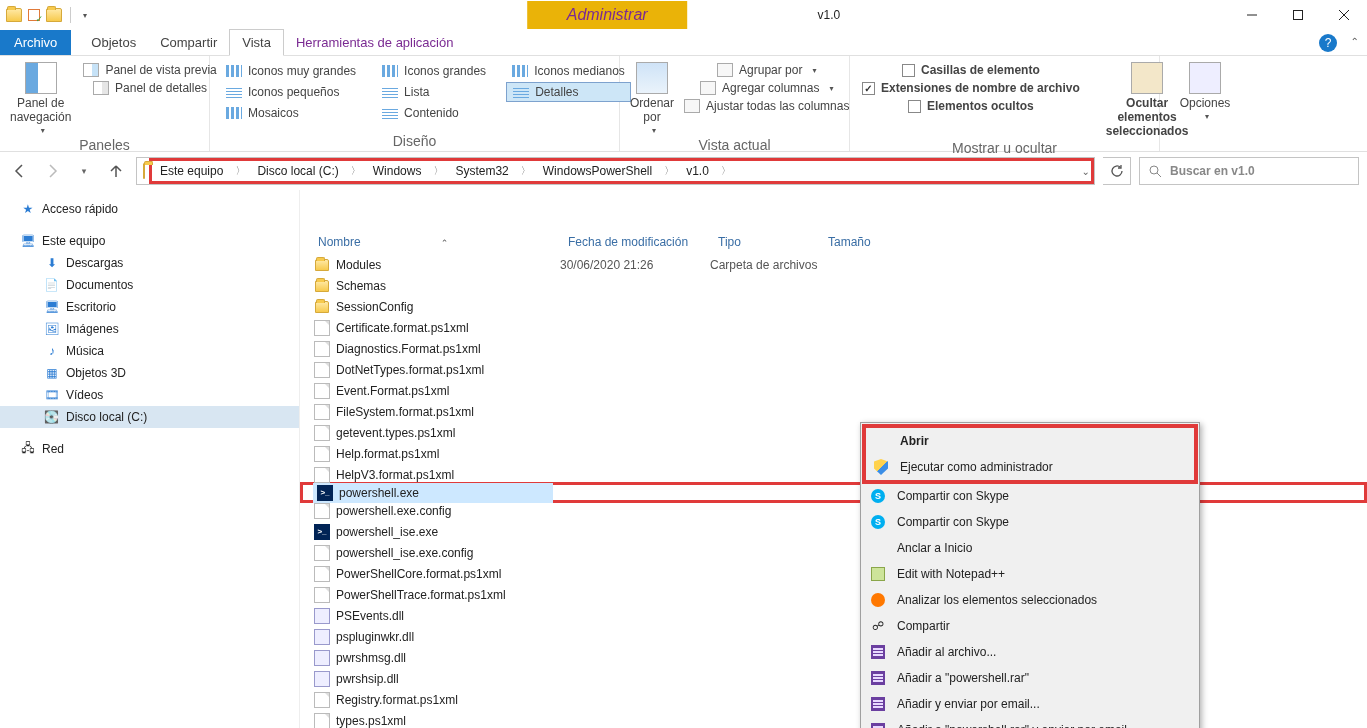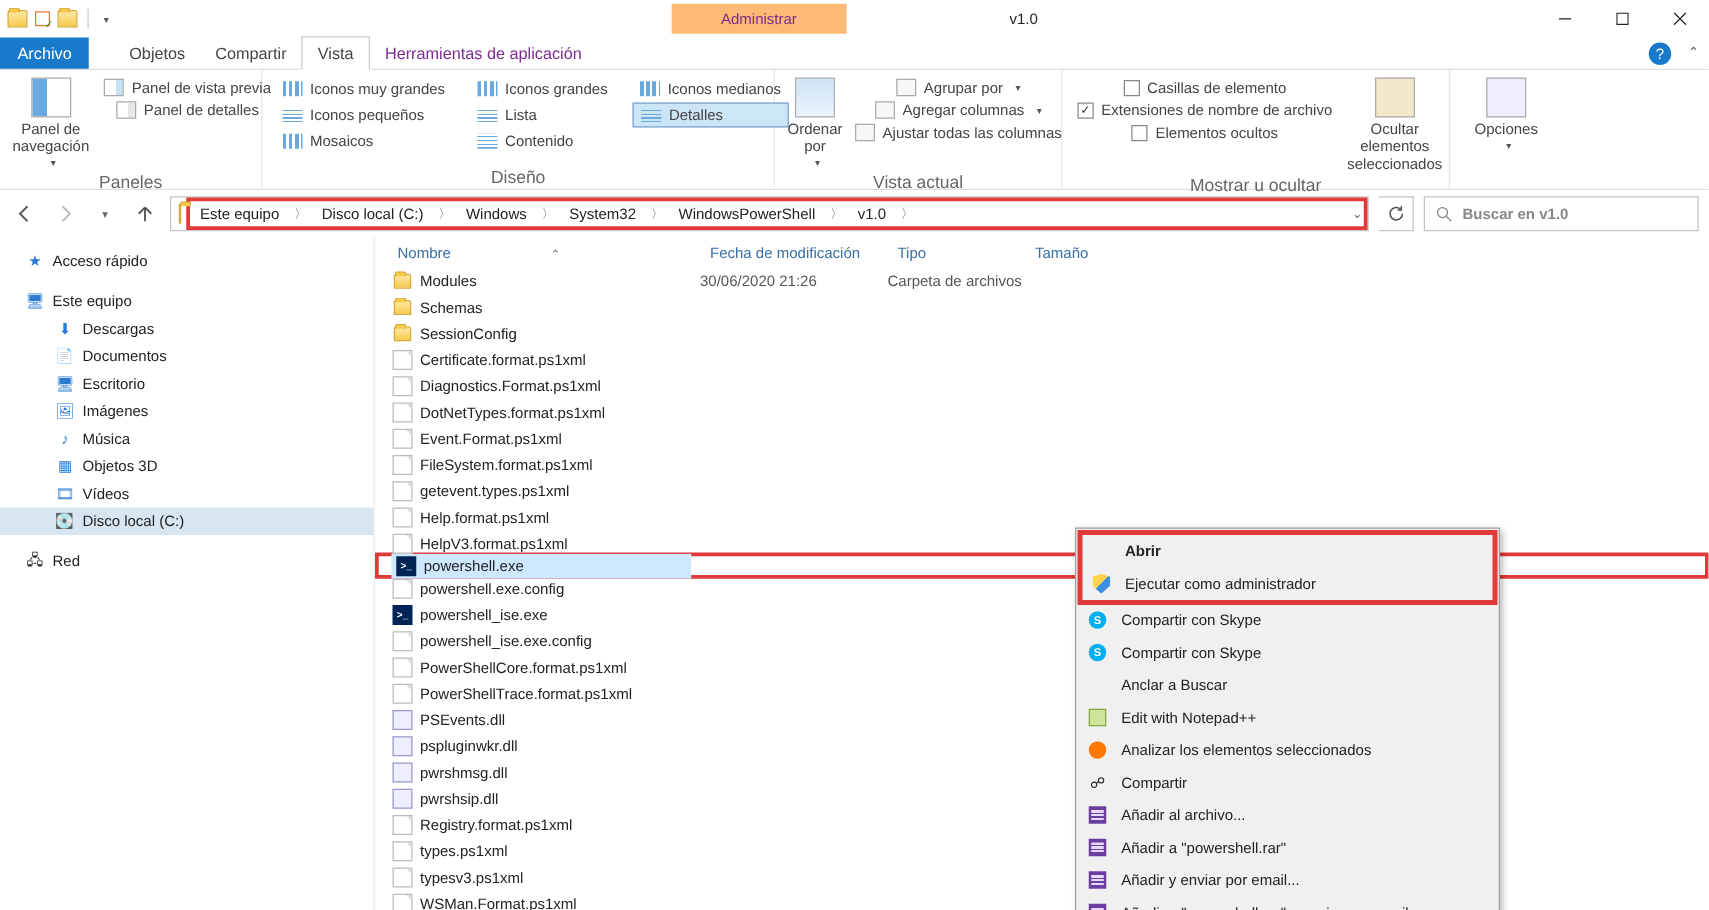--- a/index.html
+++ b/index.html
@@ -8,30 +8,30 @@
   
   .titlebar { height: 30px; display: flex; align-items: center; background: #fff; position: relative; }
   .qat { display: flex; align-items: center; gap: 4px; padding-left: 6px; }
   .qat .icon { width: 16px; height: 16px; display: flex; align-items: center; justify-content: center; }
   .folder-ico { width: 16px; height: 14px; background: linear-gradient(#ffe9a6,#f7ca4d); border:1px solid #d6a93a; border-radius:2px 2px 0 0; position:relative;}
   .folder-ico::before{content:"";position:absolute;top:-3px;left:0;width:7px;height:3px;background:#f7ca4d;border:1px solid #d6a93a;border-bottom:none;border-radius:2px 2px 0 0;}
   .qat-sep { width:1px;height:16px;background:#ccc;margin:0 4px;}
   .drop { font-size:8px;color:#555;margin-left:4px;}
 
   .title-center { position:absolute;left:50%;transform:translateX(-50%);display:flex;align-items:center;gap:130px;}
-  .manage-tab { background:#fdba74;color:#7a2a92;padding:5px 40px;font-size:12px;}
+  .manage-tab { background:#eab308;color:#7a2a92;padding:5px 40px;font-size:16px;font-style:italic;}
   .title-text { color:#222;font-size:12px;}
 
   .winbtns { position:absolute;right:0;top:0;display:flex;}
   .winbtn { width:46px;height:30px;display:flex;align-items:center;justify-content:center;}
   .winbtn svg{width:10px;height:10px;}
 
   
   .tabrow { height:26px;display:flex;align-items:flex-end;border-bottom:1px solid #e0e0e0;padding-left:0;}
-  .filetab { background:#1979ca;color:#fff;padding:5px 14px 5px 14px;font-size:13px;margin-right:20px;}
+  .filetab { background:#1979ca;color:#fff;padding:5px 14px 5px 14px;font-size:13px;margin-right:8px;}
   .tab { padding:5px 12px;color:#444;font-size:13px;cursor:default;}
   .tab.active { border:1px solid #ccc;border-bottom:1px solid #fff;margin-bottom:-1px;background:#fff;}
   .tab-tools{padding:5px 12px;color:#7a2a92;font-size:13px;}
 
   
   .ribbon { height:96px;border-bottom:1px solid #e0e0e0;display:flex;position:relative;}
   .rgroup { border-right:1px solid #e6e6e6;padding:6px 10px 2px 10px;display:flex;flex-direction:column;justify-content:space-between;}
   .rgroup-label{text-align:center;color:#666;font-size:14px;margin-top:2px;}
   .rstack{display:flex;flex-direction:column;gap:2px;align-items:center;}
   .ritem{display:flex;align-items:center;gap:6px;color:#444;font-size:12px;padding:1px 2px;white-space:nowrap;}
@@ -64,21 +64,21 @@
   .content{display:flex;height:calc(728px - 30px - 26px - 96px - 38px);}
   .tree{width:300px;border-right:1px solid #eee;padding:8px 0;overflow:hidden;}
   .tnode{display:flex;align-items:center;gap:6px;padding:3px 0 3px 20px;color:#222;font-size:13px;}
   .tnode.indent{padding-left:44px;}
   .tnode.sel{background:#d8e6f2;}
   .tico{width:16px;height:16px;display:inline-flex;align-items:center;justify-content:center;}
   .star{color:#2b7cd3;}
   .pc{color:#2b7cd3;}
 
   .filespane{flex:1;position:relative;overflow:hidden;}
-  .colhead{display:flex;align-items:center;height:24px;color:#3a6ea5;font-size:12px;border-bottom:0;}
+  .colhead{display:flex;align-items:center;height:24px;color:#3a6ea5;font-size:12px;border-bottom:0;margin-top:40px;}
   .colhead .col{padding:4px 8px;}
   .col.sort::after{content:"⌃";font-size:9px;color:#555;margin-left:80px;}
   .col-name{width:250px;}
   .col-date{width:150px;}
   .col-type{width:110px;}
   .col-size{width:80px;}
 
   .filelist{padding-left:0;}
   .frow{display:flex;align-items:center;height:21px;padding-left:10px;font-size:13px;color:#222;}
   .frow .fname{width:250px;display:flex;align-items:center;gap:6px;overflow:hidden;white-space:nowrap;}
@@ -247,21 +247,21 @@
         <div class="ritem">
             <span class="rico" style="width:16px;height:14px;"></span>
             <span>Ajustar todas las columnas</span>
           </div>
       </div>
     </div>
     <div class="rgroup-label">Vista actual</div>
   </div>
 
   <div class="rgroup" style="width:310px;">
-    <div style="display:flex;gap:10px;">
+    <div style="display:flex;gap:24px;font-weight:bold;">
       <div class="rstack">
         <div class="ritem">
             <span class="chk"></span>
             <span>Casillas de elemento</span>
           </div>
         <div class="ritem">
             <span class="chk check"></span>
             <span>Extensiones de nombre de archivo</span>
           </div>
         <div class="ritem">
@@ -691,21 +691,21 @@
           <span>Compartir con Skype</span>
         </div>
       <div class="mitem">
           <span class="mico">
             <span class="skype">S</span>
           </span>
           <span>Compartir con Skype</span>
         </div>
       <div class="mitem">
           <span class="mico"></span>
-          <span>Anclar a Buscar</span>
+          <span>Anclar a Inicio</span>
         </div>
       <div class="mitem">
           <span class="mico">
             <span class="npp"></span>
           </span>
           <span>Edit with Notepad++</span>
         </div>
       <div class="mitem">
           <span class="mico">
             <span class="avast"></span>

